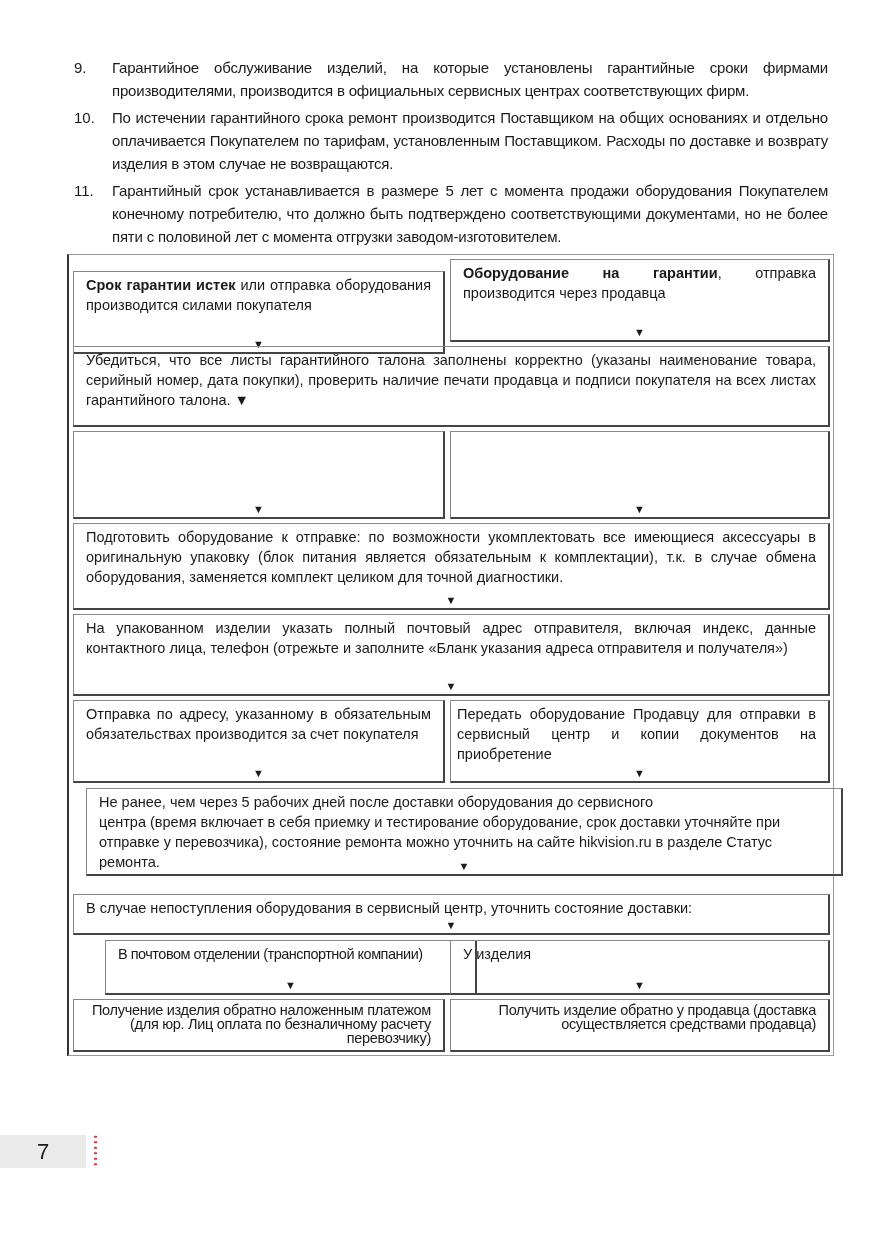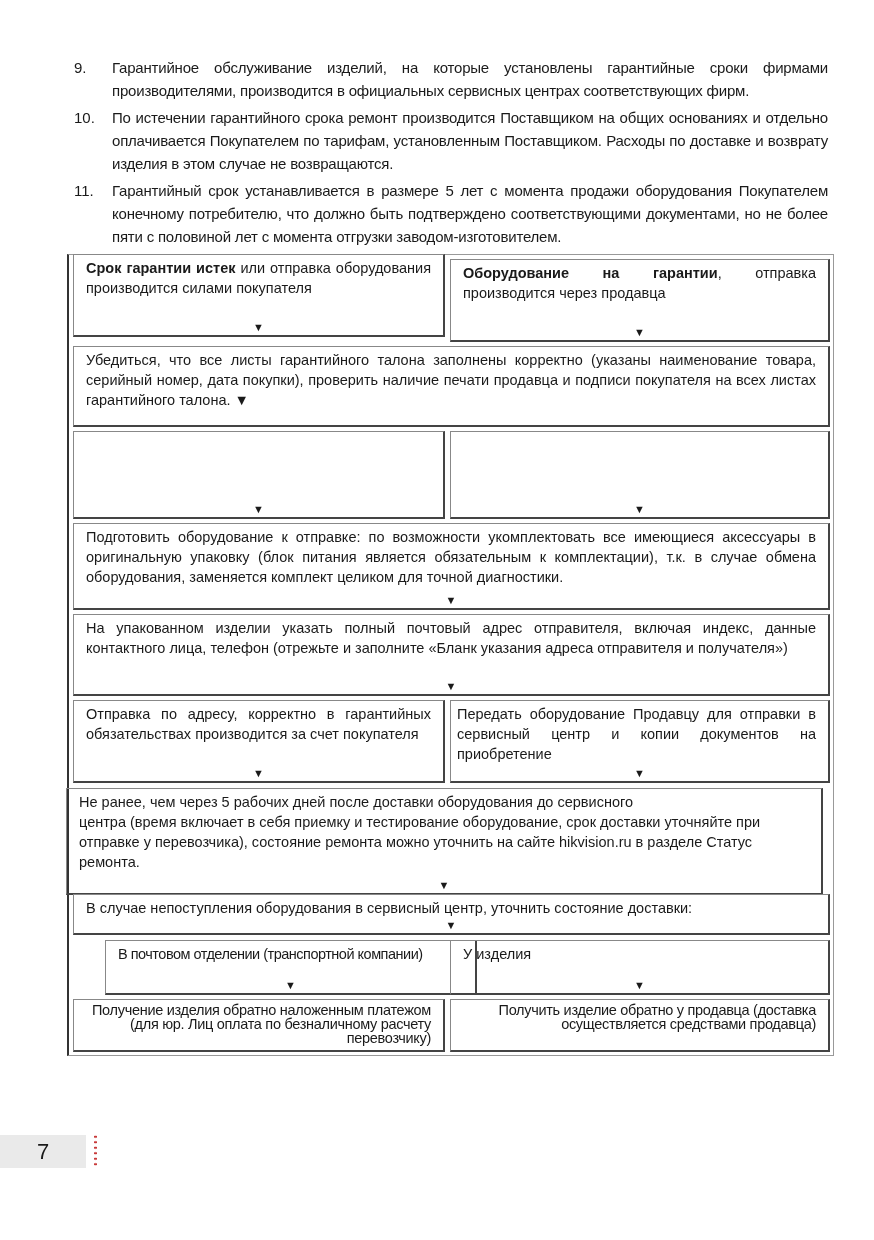--- a/index.html
+++ b/index.html
@@ -40,21 +40,21 @@
     <span class="txt">По истечении гарантийного срока ремонт производится Поставщиком на общих основаниях и отдельно оплачивается Покупателем по тарифам, установленным Поставщиком. Расходы по доставке и возврату изделия в этом случае не возвращаются.</span>
   </div>
   <div class="li">
     <span class="num">11.</span>
     <span class="txt">Гарантийный срок устанавливается в размере 5 лет с момента продажи оборудования Покупателем конечному потребителю, что должно быть подтверждено соответствующими документами, но не более пяти с половиной лет с момента отгрузки заводом-изготовителем.</span>
   </div>
 </div>
 
 <div class="frame"></div>
 
-<div class="box" style="left:73px;top:254px;width:372px;height:83px;">
+<div class="box" style="left:73px;top:271px;width:372px;height:83px;">
   <div class="t"><b>Срок гарантии истек</b><span> или отправка оборудования производится силами покупателя</span></div>
   <div class="arrow">▼</div>
 </div>
 <div class="box" style="left:450px;top:259px;width:380px;height:83px;">
   <div class="t"><b>Оборудование на гарантии</b><span>, отправка производится через продавца</span></div>
   <div class="arrow">▼</div>
 </div>
 
 <div class="box" style="left:73px;top:346px;width:757px;height:81px;">
   <div class="t">Убедиться, что все листы гарантийного талона заполнены корректно (указаны наименование товара, серийный номер, дата покупки), проверить наличие печати продавца и подписи покупателя на всех листах гарантийного талона. ▼</div>
@@ -71,29 +71,29 @@
   <div class="t">Подготовить оборудование к отправке: по возможности укомплектовать все имеющиеся аксессуары в оригинальную упаковку (блок питания является обязательным к комплектации), т.к. в случае обмена оборудования, заменяется комплект целиком для точной диагностики.</div>
   <div class="arrow">▼</div>
 </div>
 
 <div class="box" style="left:73px;top:614px;width:757px;height:82px;">
   <div class="t">На упакованном изделии указать полный почтовый адрес отправителя, включая индекс, данные контактного лица, телефон (отрежьте и заполните «Бланк указания адреса отправителя и получателя»)</div>
   <div class="arrow">▼</div>
 </div>
 
 <div class="box" style="left:73px;top:700px;width:372px;height:83px;">
-  <div class="t">Отправка по адресу, корректно в гарантийных обязательствах производится за счет покупателя</div>
+  <div class="t">Отправка по адресу, указанному в обязательным обязательствах производится за счет покупателя</div>
   <div class="arrow">▼</div>
 </div>
 <div class="box" style="left:450px;top:700px;width:380px;height:83px;padding-left:6px;">
   <div class="t">Передать оборудование Продавцу для отправки в сервисный центр и копии документов на приобретение</div>
   <div class="arrow">▼</div>
 </div>
 
-<div class="box" style="left:66px;top:788px;width:757px;height:107px;">
+<div class="box" style="left:86px;top:788px;width:757px;height:88px;">
   <div>Не ранее, чем через 5 рабочих дней после доставки оборудования до сервисного</div>
   <div>центра (время включает в себя приемку и тестирование оборудование, срок доставки уточняйте при отправке у перевозчика), состояние ремонта можно уточнить на сайте hikvision.ru в разделе Статус ремонта.</div>
   <div class="arrow">▼</div>
 </div>
 
 <div class="box" style="left:73px;top:894px;width:757px;height:41px;">
   <div>В случае непоступления оборудования в сервисный центр, уточнить состояние доставки:</div>
   <div class="arrow">▼</div>
 </div>
 

